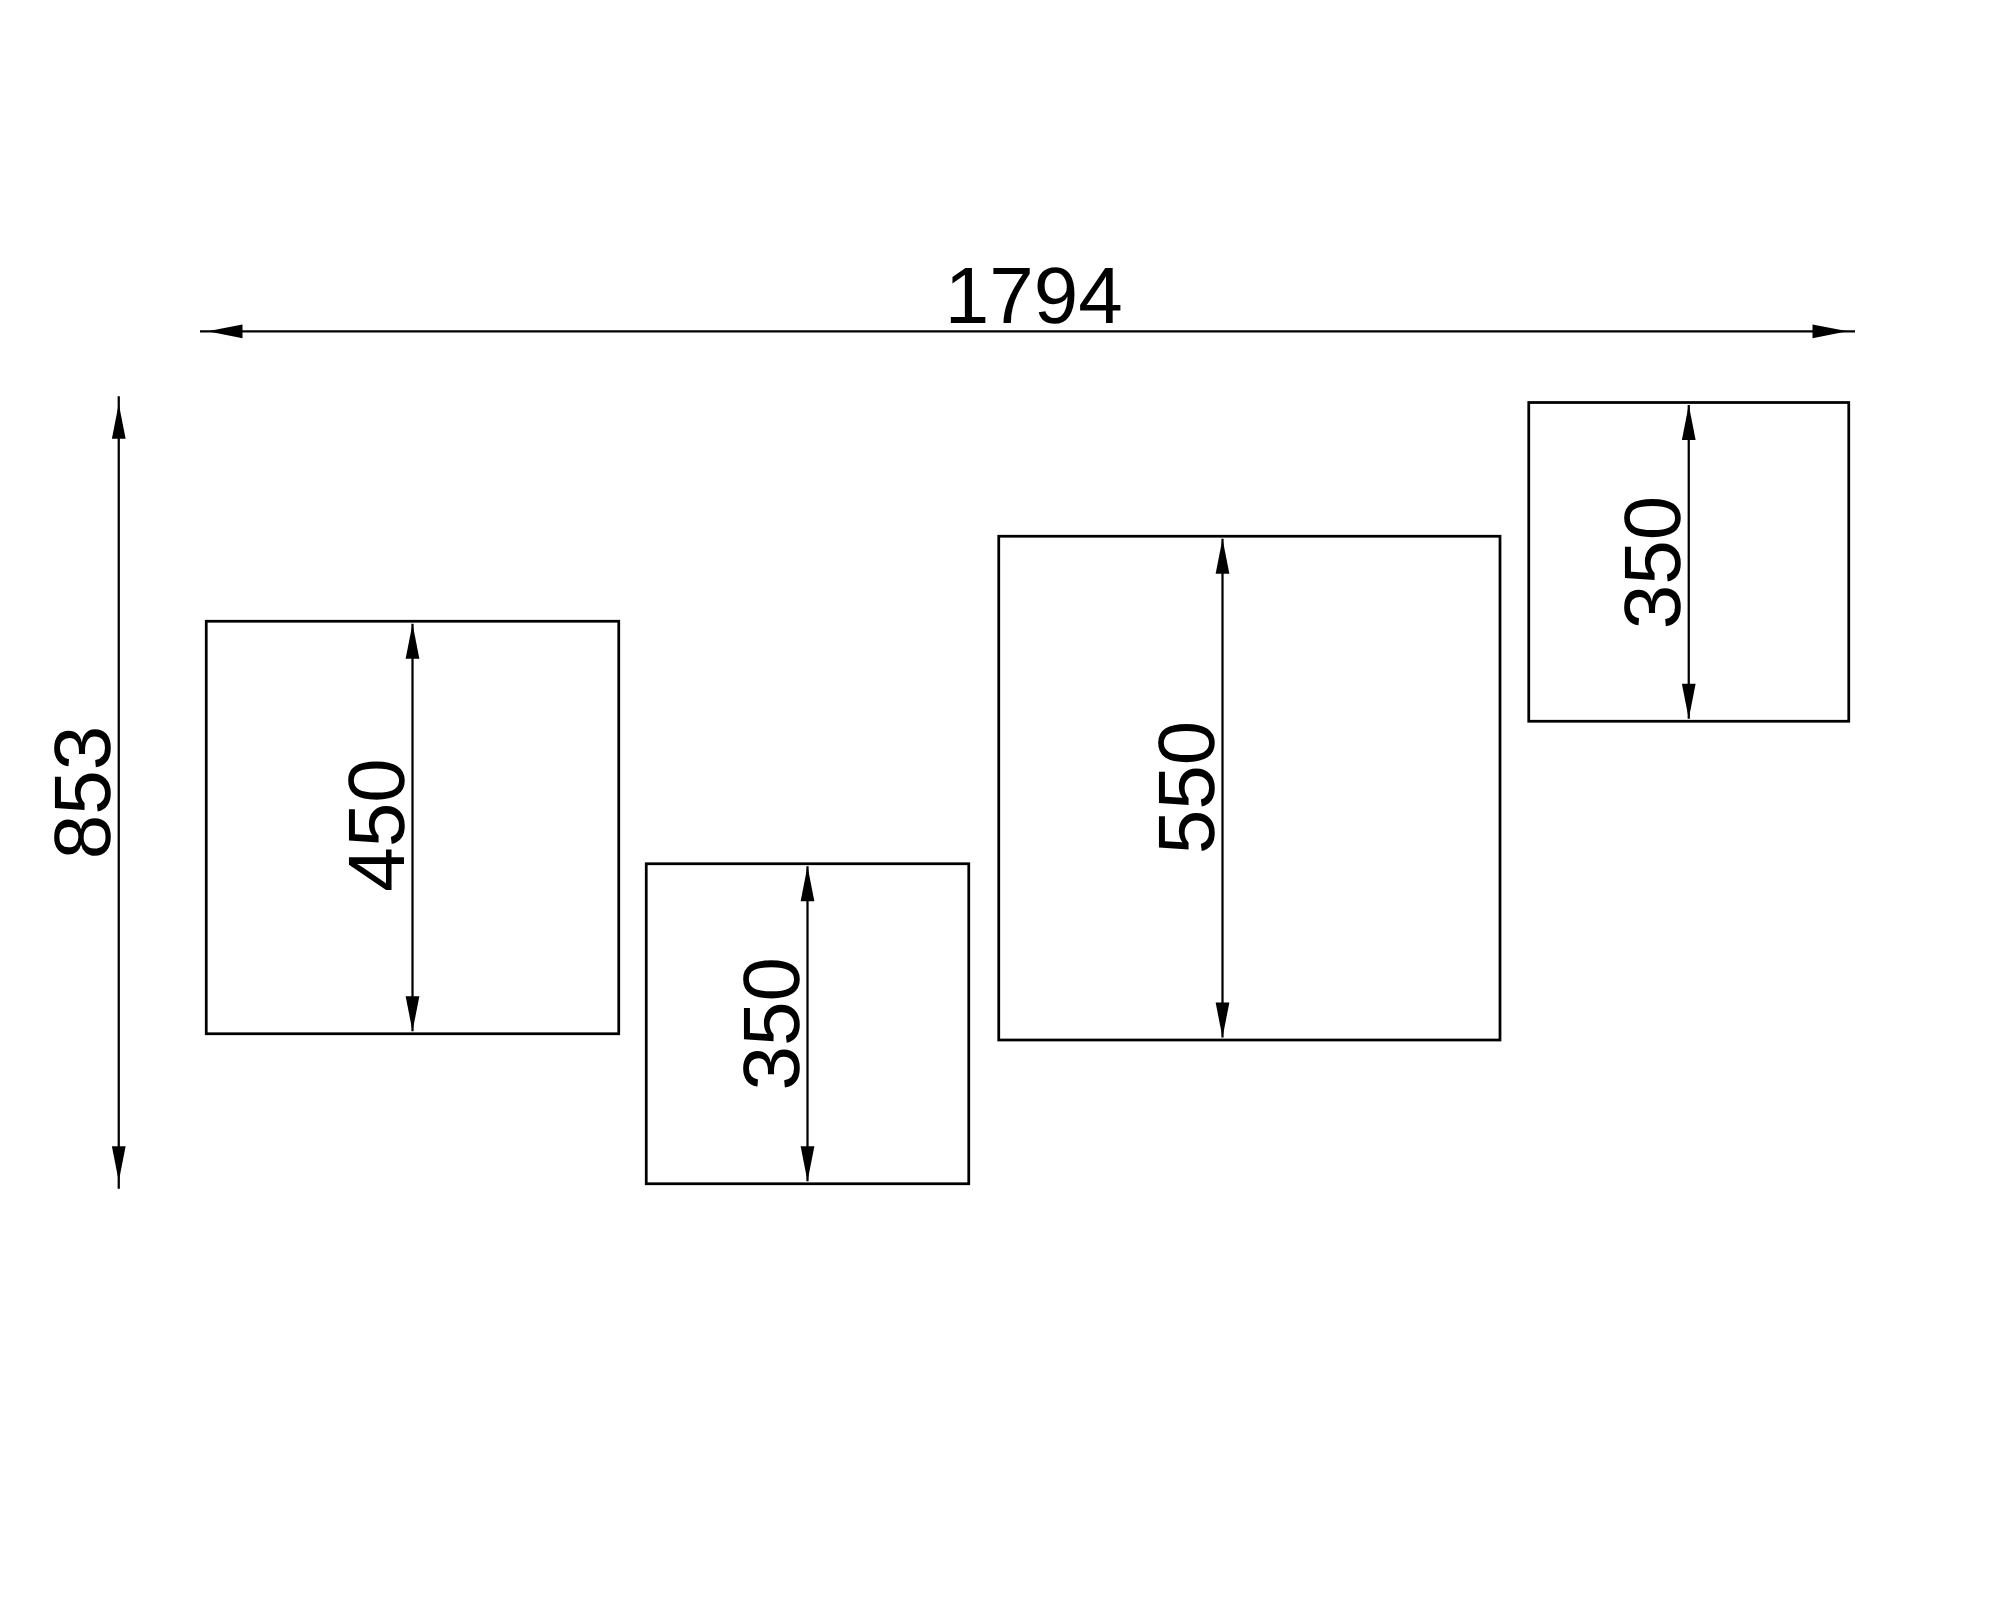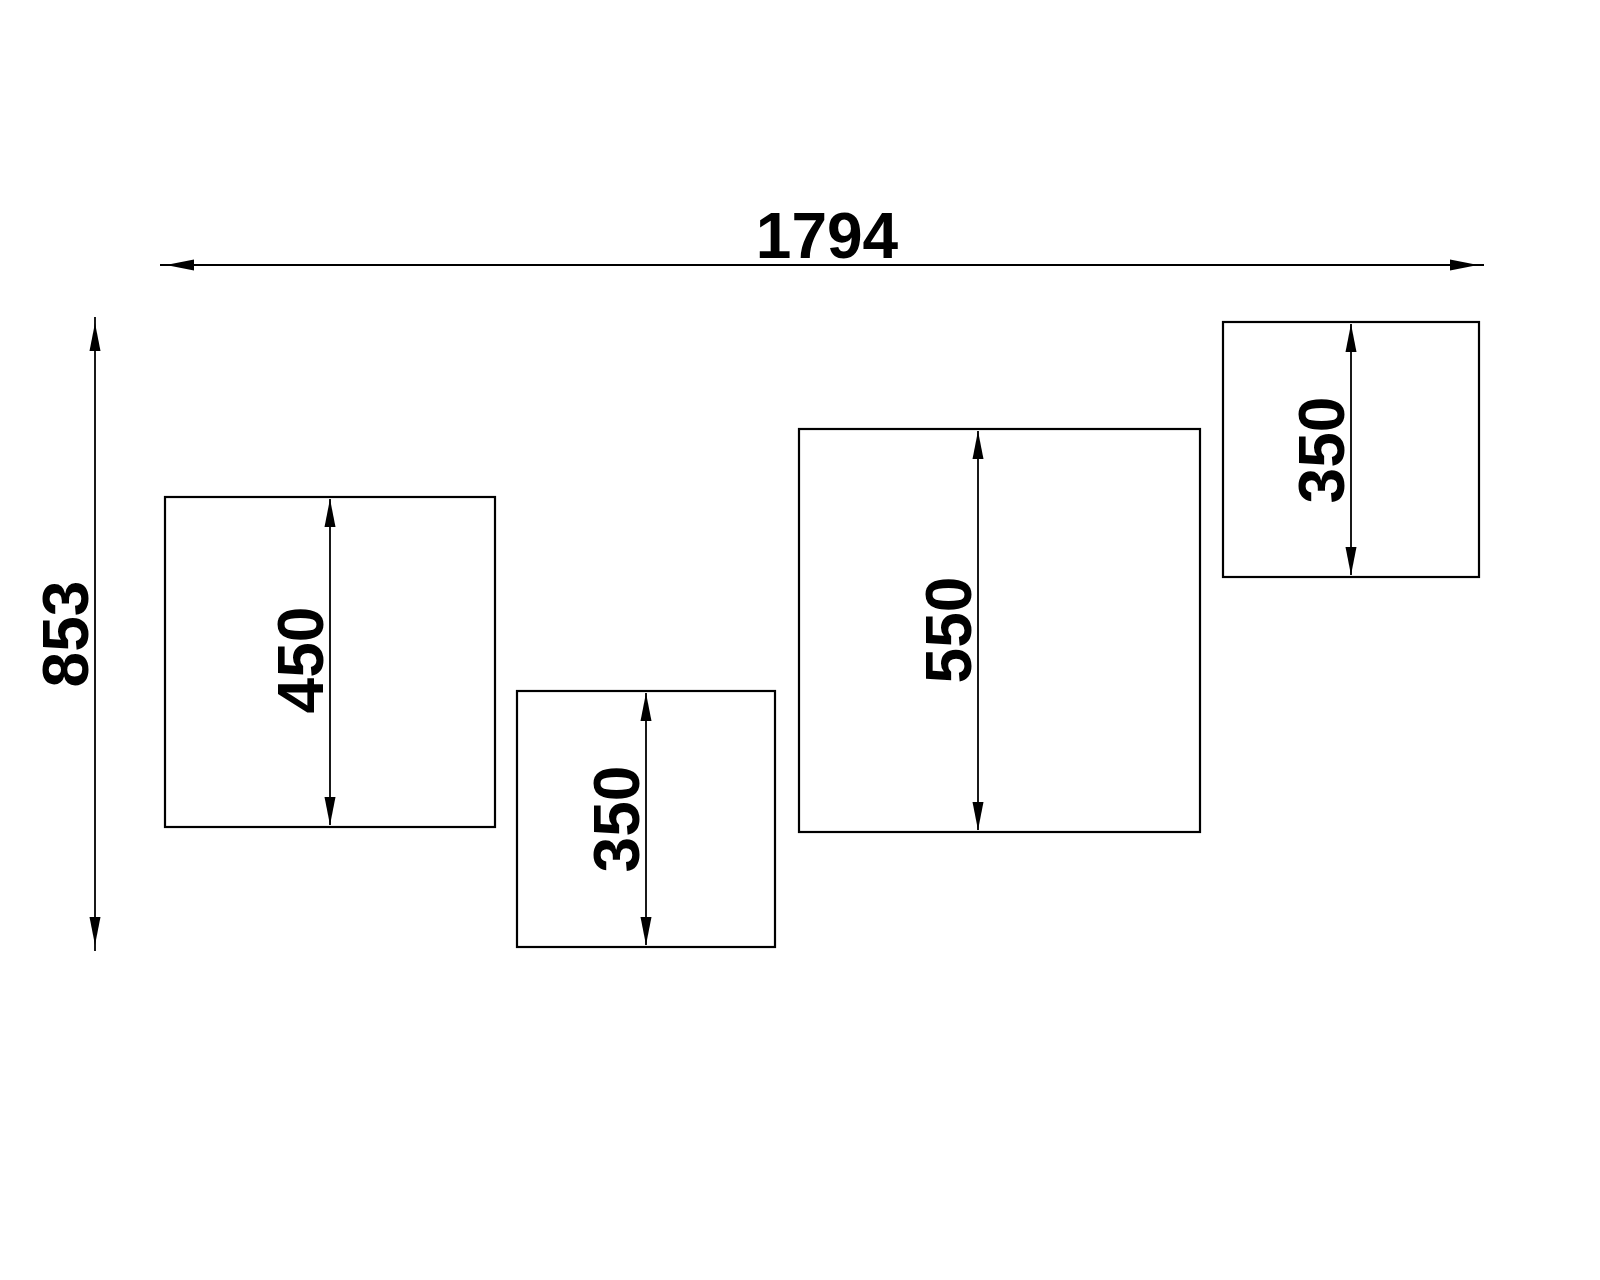--- a/index.html
+++ b/index.html
@@ -6,21 +6,20 @@
     margin: 0;
     padding: 0;
     background: #ffffff;
   }
   .drawing-root {
     position: relative;
     width: 1576px;
     height: 1280px;
     background: #ffffff;
     overflow: hidden;
-    font-weight: bold;
   }
   svg {
     display: block;
     width: 1600px;
     height: 1280px;
   }
   .panel-outline {
     fill: none;
     stroke: #000000;
     stroke-width: 2.2;

